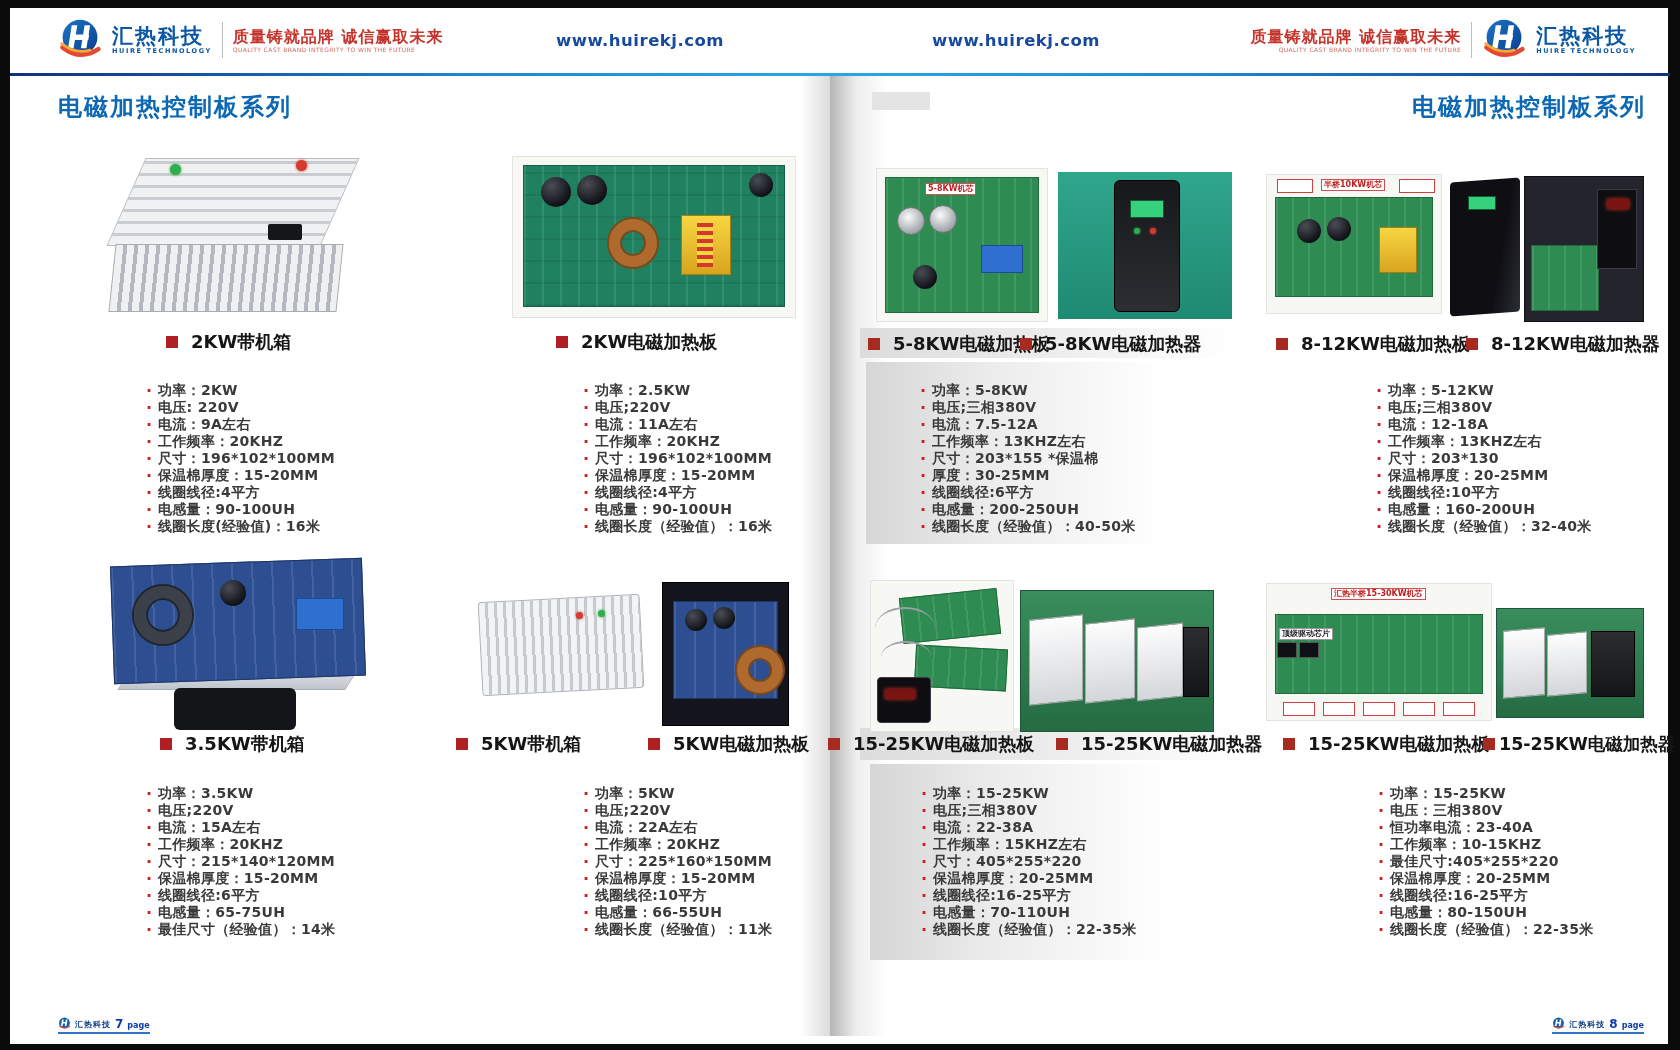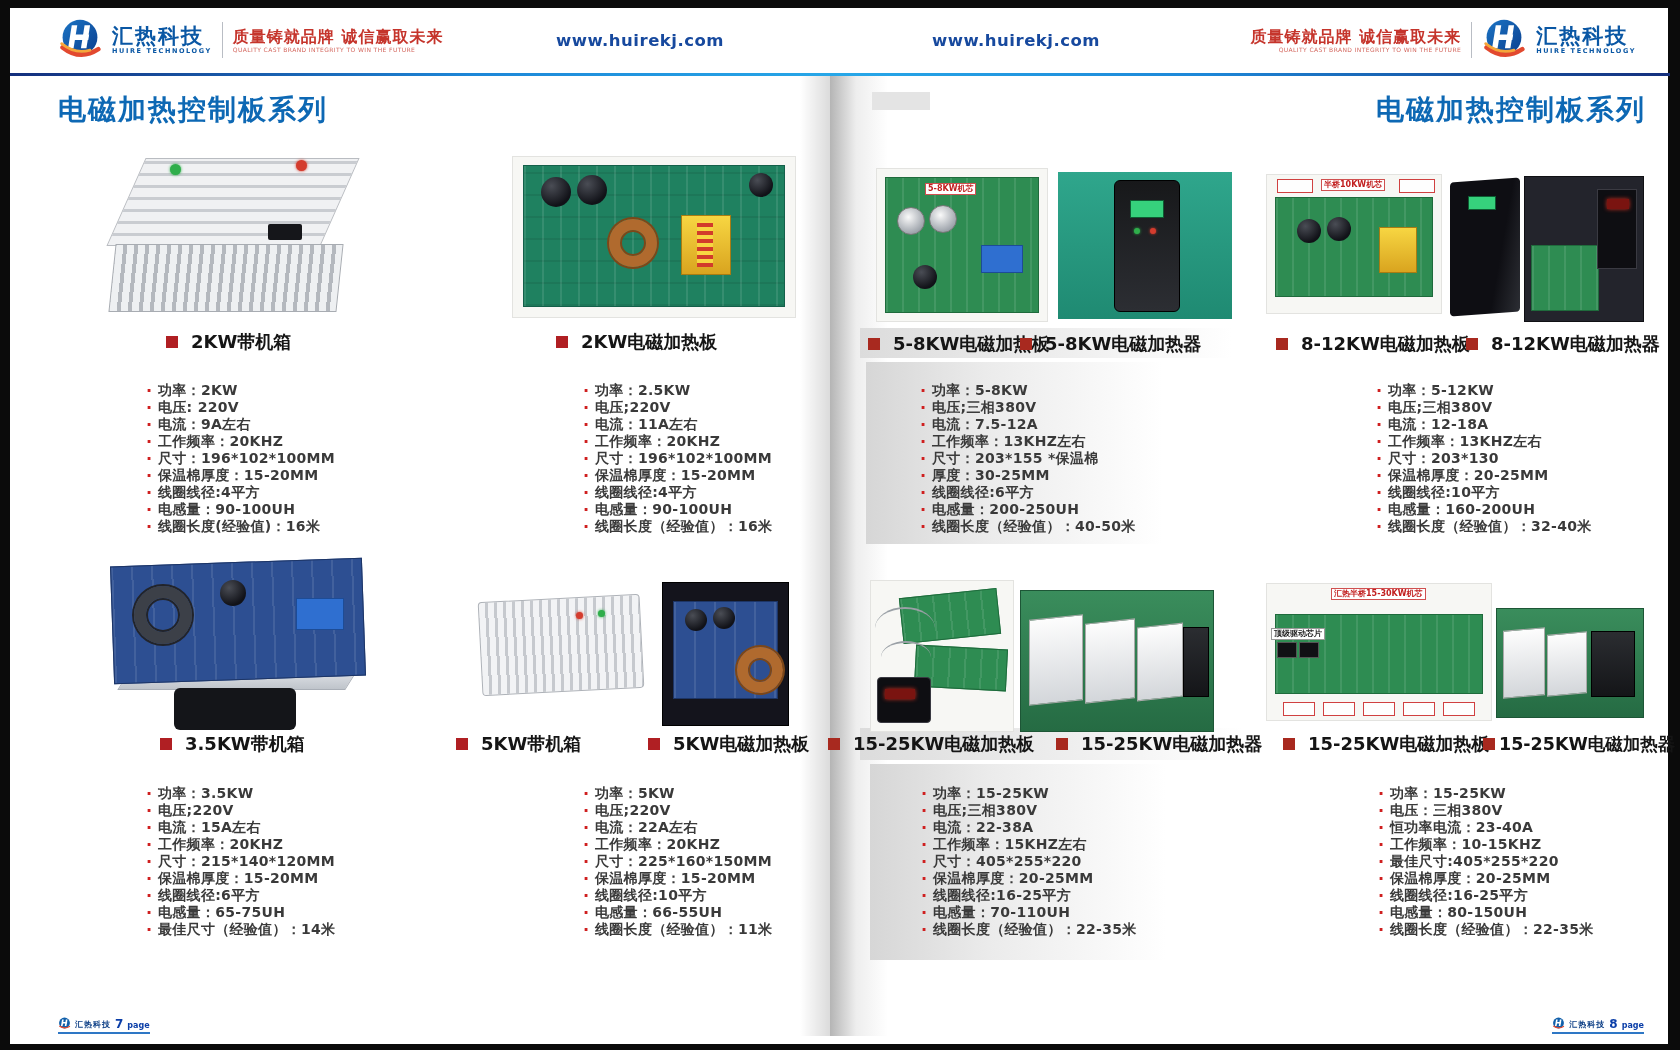--- a/index.html
+++ b/index.html
@@ -20,21 +20,21 @@
   .vline{width:1px;height:36px;background:#b9bdc4;}
   .slogan-cn{font-size:16px;font-weight:bold;color:#c5342b;letter-spacing:1px;line-height:1.2;}
   .slogan-en{font-size:6px;color:#d4675e;letter-spacing:.4px;white-space:nowrap;}
   .url{position:absolute;top:31px;width:170px;text-align:center;font-size:16.5px;font-weight:bold;color:#17499e;letter-spacing:.5px;}
   .url-left{left:555px;}
   .url-right{left:931px;}
   .blue-rule{position:absolute;left:10px;top:73px;width:1660px;height:3px;
     background:linear-gradient(90deg,#142f7d 0%,#1d87d8 28%,#27a7e8 50%,#1d87d8 72%,#142f7d 100%);}
 
   
-  .page-title{position:absolute;top:91px;font-size:28px;font-weight:bold;color:#0d68b4;letter-spacing:2px;}
+  .page-title{position:absolute;top:91px;font-size:24px;font-weight:bold;color:#0d68b4;letter-spacing:2px;}
   .pt-left{left:58px;}
   .pt-right{right:34px;text-align:right;}
 
   
   .fold-l{left:800px;top:76px;width:30px;height:960px;background:linear-gradient(90deg,rgba(0,0,0,0) ,rgba(0,0,0,.14));}
   .fold-r{left:830px;top:76px;width:58px;height:960px;background:linear-gradient(90deg,rgba(90,90,90,.45),rgba(160,160,160,.18) 45%,rgba(255,255,255,0));}
   .smudge{left:872px;top:92px;width:58px;height:18px;background:#e4e4e4;}
 
   .strip{background:linear-gradient(90deg,#dcdcdc,#eeeeee 55%,rgba(255,255,255,0));}
   .panel{background:linear-gradient(90deg,#d6d6d6,#ebebeb 40%,rgba(255,255,255,0));}
@@ -47,21 +47,21 @@
   
   .specs{position:absolute;font-size:14px;font-weight:bold;color:#3a3a3a;letter-spacing:.3px;}
   .spec-line{display:flex;align-items:center;height:17px;white-space:nowrap;}
   .dot{width:12px;flex:none;color:#cf1f1f;font-size:16px;line-height:1;}
 
   
   .img{position:absolute;}
   .img *{position:absolute;}
   .photo{background:#f7f7f4;border:1px solid #e3e3e0;}
   .tag{font-size:8px;line-height:10px;color:#c22020;background:#fff;border:1px solid #d05050;padding:0 2px;white-space:nowrap;font-weight:bold;}
-  .tagdark{color:#222;border-color:#999;}
+  .tagdark{color:#222;border-color:#999;margin-left:8px;}
 
   
   .case-top{left:26px;top:10px;width:212px;height:86px;transform:skewX(-24deg);
     background:repeating-linear-gradient(0deg,#f0f1f3 0 9px,#c9ccd1 9px 12px);border:1px solid #b9bcc1;}
   .case-front{left:12px;top:96px;width:226px;height:66px;transform:skewX(-6deg);
     background:repeating-linear-gradient(90deg,#eef0f2 0 7px,#b4b8be 7px 11px);border:1px solid #a8acb2;}
   .led{width:11px;height:11px;border-radius:50%;}
   .led-g{background:#2fae4b;box-shadow:0 0 3px #2fae4b;}
   .led-r{background:#d43c2e;box-shadow:0 0 3px #d43c2e;}
   .term{width:34px;height:16px;background:#15161a;border-radius:2px;}

